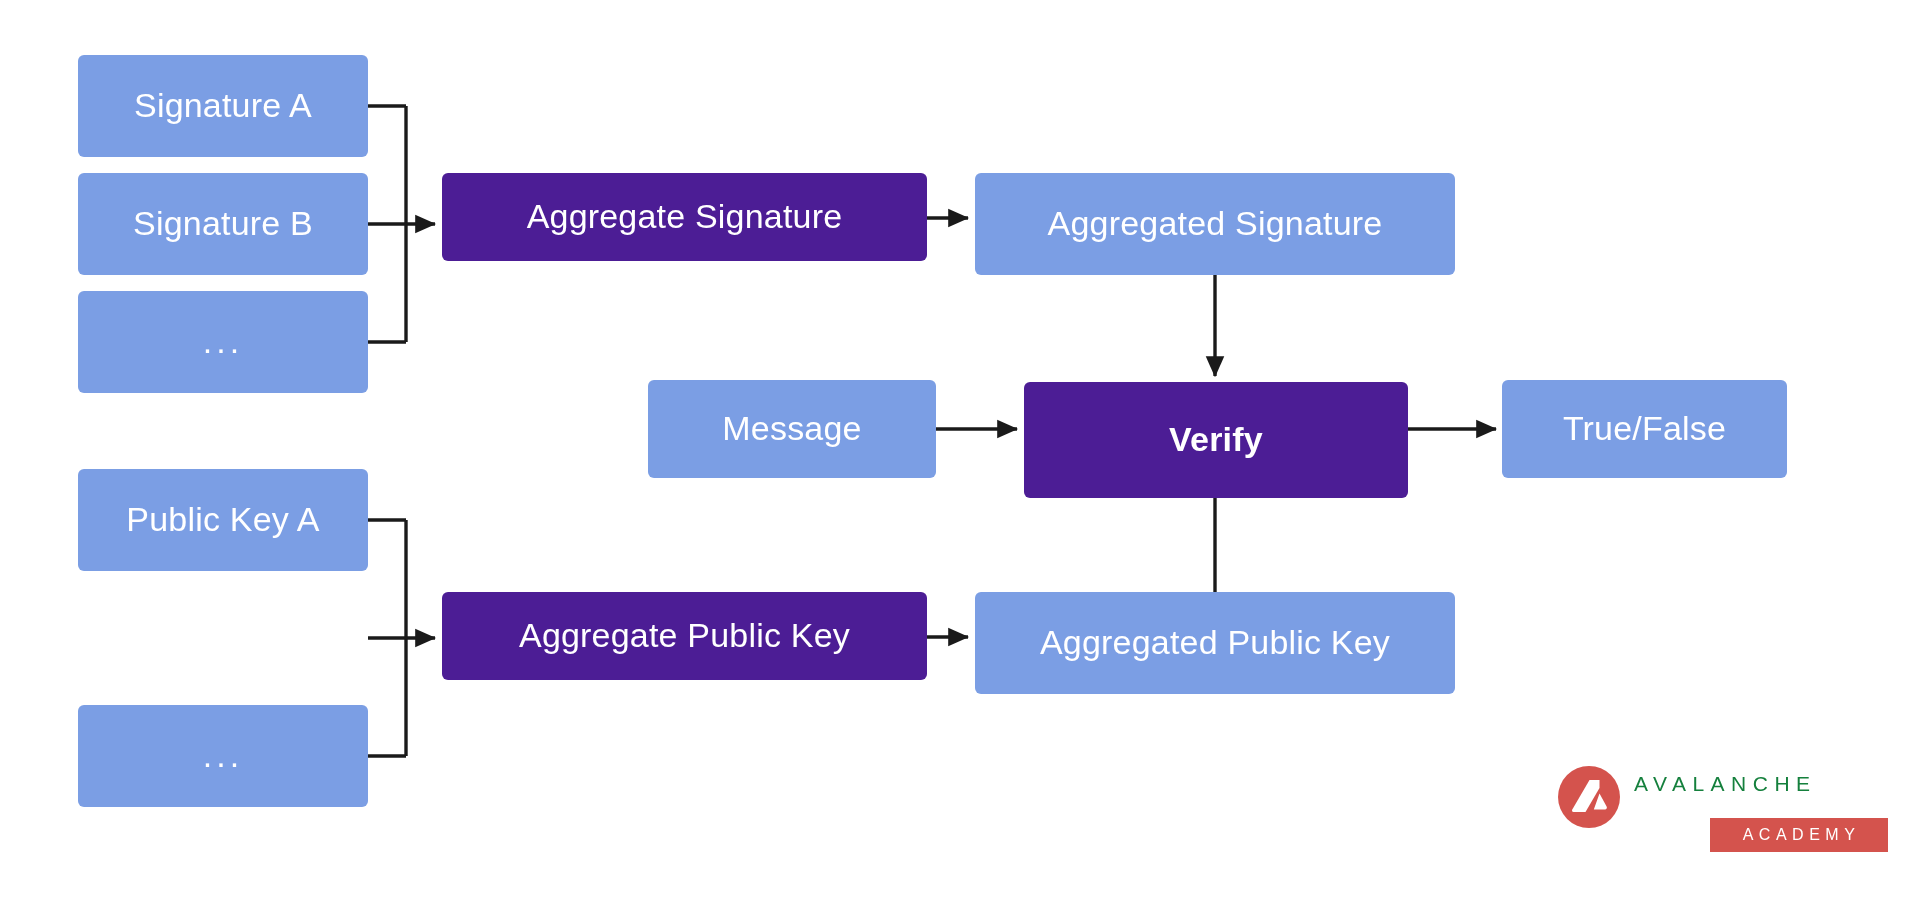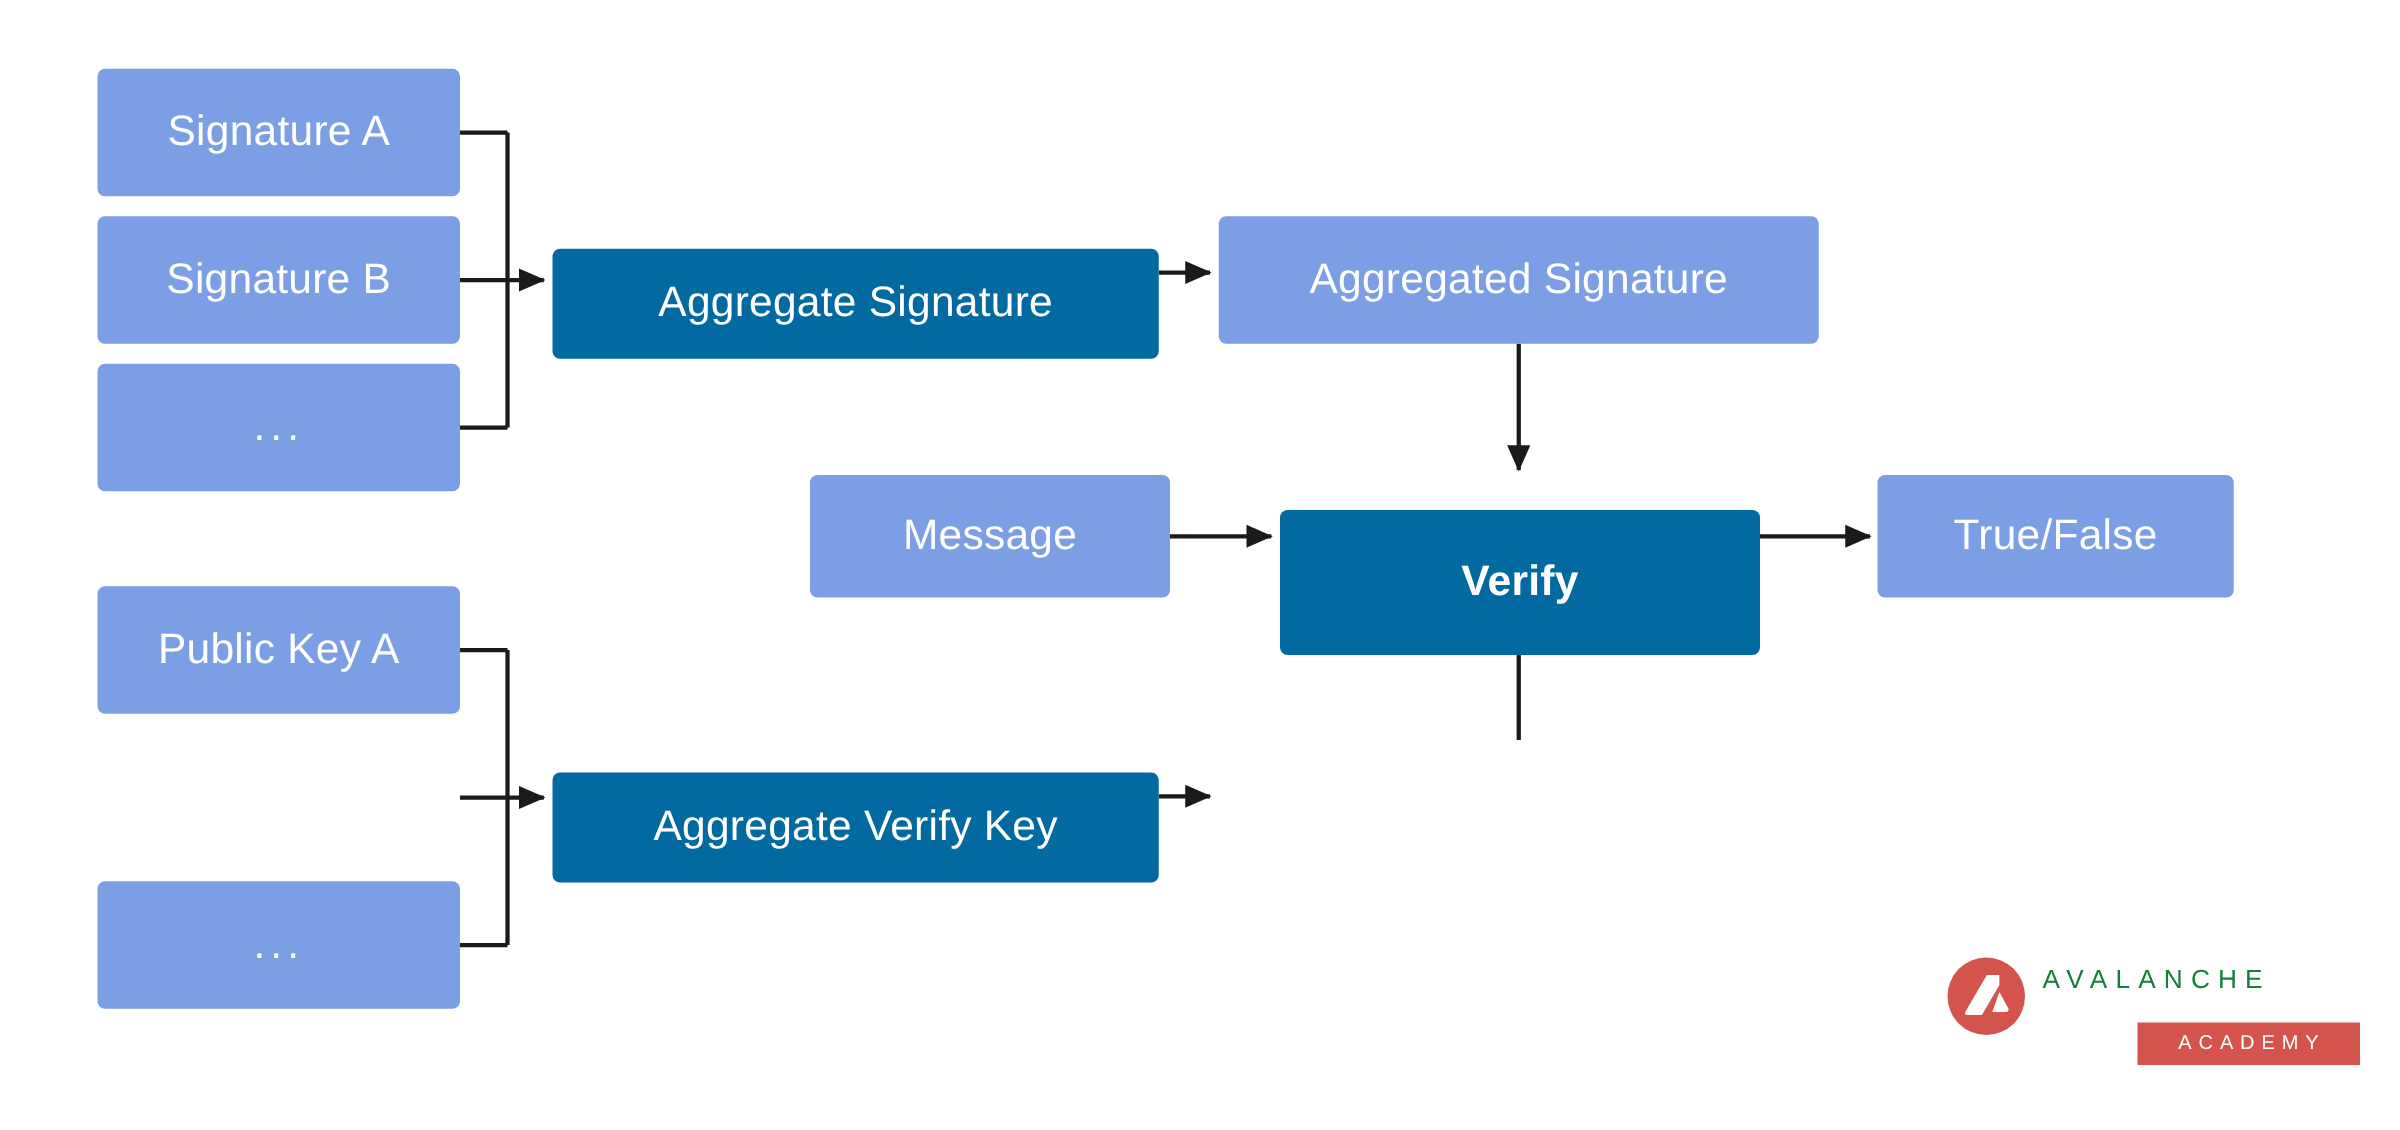--- a/index.html
+++ b/index.html
@@ -28,21 +28,21 @@
     color: #ffffff;
     font-size: 34px;
     font-weight: 400;
     letter-spacing: 0.2px;
     line-height: 1.1;
     text-align: center;
     user-select: none;
     -webkit-font-smoothing: antialiased;
   }
   .node.blue  { background: #7b9ee4; }
-  .node.red   { background: #0369a1; margin-top: 26px; }
+  .node.red   { background: #4c1d95; }
   .node.bold  { font-weight: 700; }
   .node.ellipsis {
     font-size: 34px;
     letter-spacing: 4px;
   }
   .edge-layer {
     position: absolute;
     left: 0;
     top: 0;
     width: 1920px;
@@ -184,23 +184,26 @@
   <div class="node blue" style="left:78px;  top:469px; width:290px; height:102px;">
     <span>Public Key A</span>
   </div>
 
 
   <div class="node blue ellipsis" style="left:78px;  top:705px; width:290px; height:102px;">
     <span>...</span>
   </div>
 
   <div class="node red" style="left:442px; top:592px; width:485px; height:88px;">
-    <span>Aggregate Verify Key</span>
-  </div>
-
+    <span>Aggregate Public Key</span>
+  </div>
+
+  <div class="node blue" style="left:975px; top:592px; width:480px; height:102px;">
+    <span>Aggregated Public Key</span>
+  </div>
 
   <div id="logo">
     <div class="logo-mark">
       <svg viewBox="0 0 62 62" width="62" height="62" xmlns="http://www.w3.org/2000/svg">
         <path d="M 31.5 14 L 41.5 14 L 41.5 22 L 27.5 46 L 15.5 46 C 14.2 46 13.6 44.6 14.3 43.4 Z" fill="#ffffff"></path>
         <path d="M 41.5 27.5 L 48.6 40.6 C 49.4 42 48.5 43.6 47 43.6 L 35.8 43.6 Z" fill="#ffffff"></path>
       </svg>
     </div>
     <div class="logo-wordmark">AVALANCHE</div>
     <div class="logo-badge">

